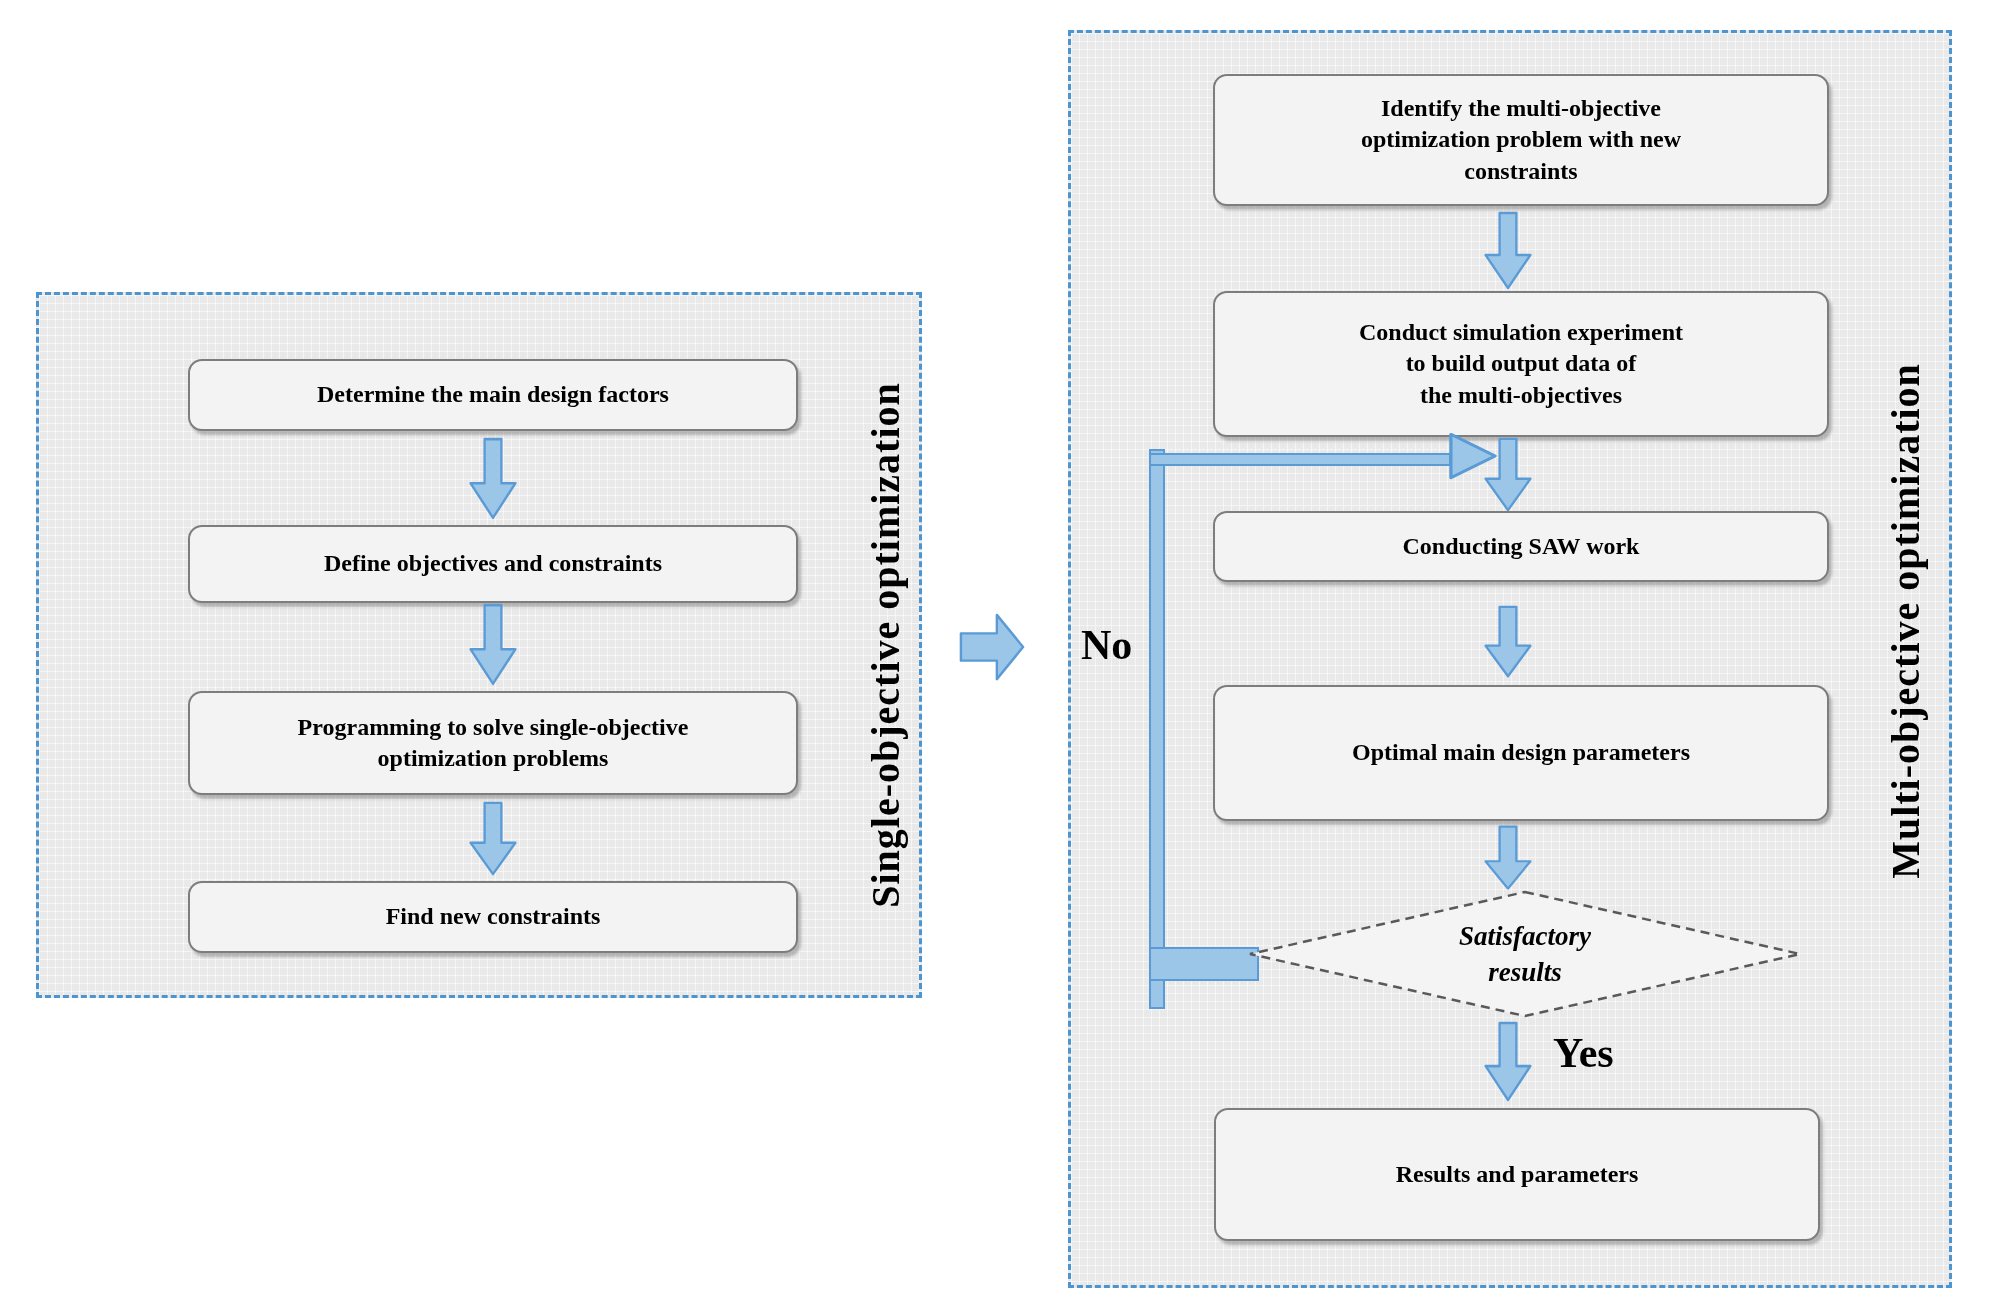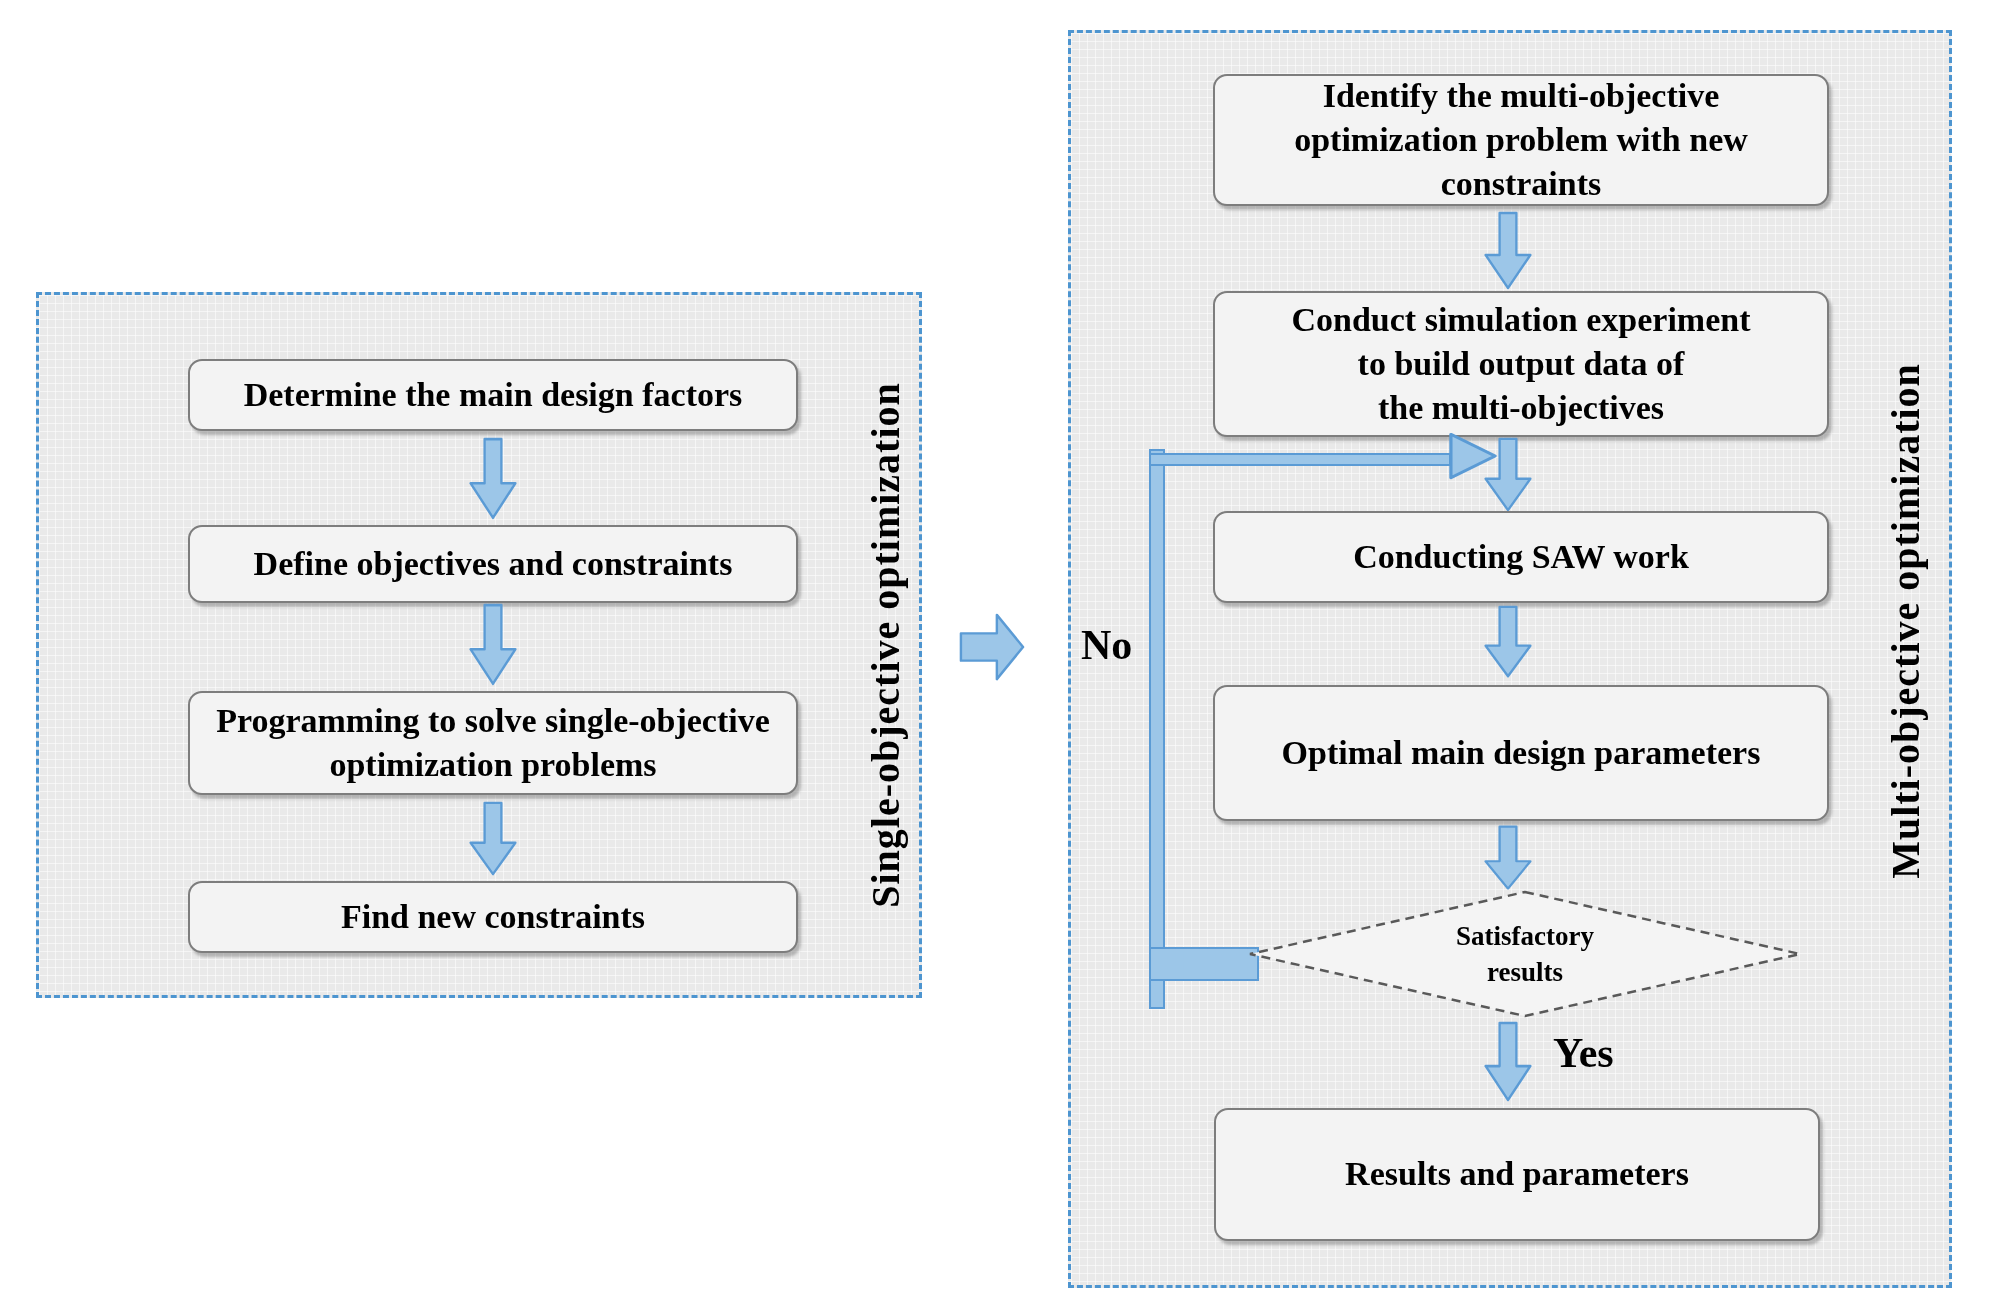--- a/index.html
+++ b/index.html
@@ -28,42 +28,42 @@
     border:3px dashed var(--panel-border);
     box-sizing:border-box;
   }
   .flow-box{
     position:absolute;
     background:var(--box-fill);
     border:2px solid var(--box-border);
     border-radius:14px;
     box-shadow:3px 4px 3px rgba(110,110,110,.45);
     display:flex;align-items:center;justify-content:center;
-    text-align:center;font-weight:bold;font-size:34px;line-height:1.3;
+    text-align:center;font-weight:bold;font-size:24px;line-height:1.3;
     white-space:pre-line;box-sizing:border-box;padding:4px 12px;
   }
   .vlabel{
     position:absolute;top:50%;
     writing-mode:vertical-rl;
     transform:translateY(-50%) rotate(180deg);
     font-size:40px;font-weight:bold;letter-spacing:1px;
     white-space:nowrap;
   }
   .edge-label{position:absolute;font-size:42px;font-weight:600;}
   .arrow-svg{position:absolute;display:block;}
   .arrow-shape{fill:var(--arrow-fill);stroke:var(--accent-blue);stroke-width:2.5;stroke-linejoin:round;}
   .loop-bar{
     position:absolute;background:var(--arrow-fill);
     border:2px solid var(--accent-blue);box-sizing:border-box;
   }
   .diamond-wrap{position:absolute;}
   .diamond-shape{fill:#f4f4f4;stroke:var(--diamond-border);stroke-width:2.5;stroke-dasharray:9 6;}
   .diamond-label{
     position:absolute;inset:0;display:flex;align-items:center;justify-content:center;
-    text-align:center;font-weight:bold;font-size:27px;line-height:1.35;white-space:pre-line;
+    text-align:center;font-weight:bold;font-size:27px;line-height:1.35;white-space:pre-line;font-style:italic;
   }
 </style>
 </head>
 <body>
 
 <div class="canvas">
 
   <section class="panel" style="left:36px;top:292px;width:886px;height:706px;">
 
     <div class="flow-box" style="left:149px;top:64px;width:610px;height:72px;text-align:right;">Determine the main design factors</div>
@@ -114,21 +114,21 @@
 
     <div class="loop-bar" style="left:78px;top:416px;width:16px;height:560px;"></div>
     <div class="loop-bar" style="left:78px;top:420px;width:302px;height:13px;"></div>
     <svg class="arrow-svg" style="left:376px;top:398px;" width="52" height="50" viewBox="0 0 40 46" preserveAspectRatio="none">
       <polygon class="arrow-shape" points="3,3 37,23 3,43"></polygon>
     </svg>
     <div class="loop-bar" style="left:78px;top:914px;width:110px;height:34px;"></div>
 
     <div class="edge-label" style="left:10px;top:588px;">No</div>
 
-    <div class="flow-box" style="left:142px;top:478px;width:616px;height:92px;">Conducting SAW work</div>
+    <div class="flow-box" style="left:142px;top:478px;width:616px;height:71px;">Conducting SAW work</div>
 
     <svg class="arrow-svg" style="left:409px;top:572px;" width="56" height="74" viewBox="0 0 60 80" preserveAspectRatio="none">
       <polygon class="arrow-shape" points="21,2 39,2 39,44 54,44 30,77 6,44 21,44"></polygon>
     </svg>
 
     <div class="flow-box" style="left:142px;top:652px;width:616px;height:136px;">Optimal main design parameters</div>
 
     <svg class="arrow-svg" style="left:409px;top:792px;" width="56" height="66" viewBox="0 0 60 80" preserveAspectRatio="none">
       <polygon class="arrow-shape" points="21,2 39,2 39,44 54,44 30,77 6,44 21,44"></polygon>
     </svg>

